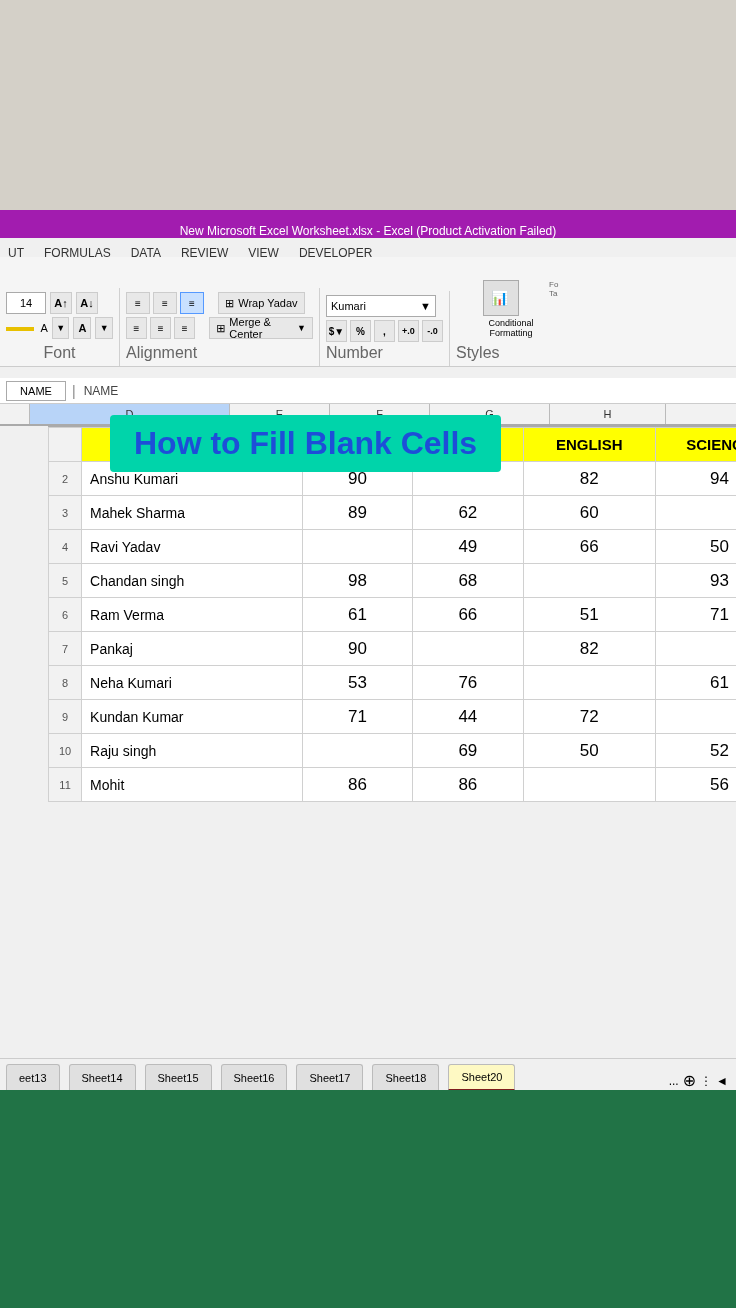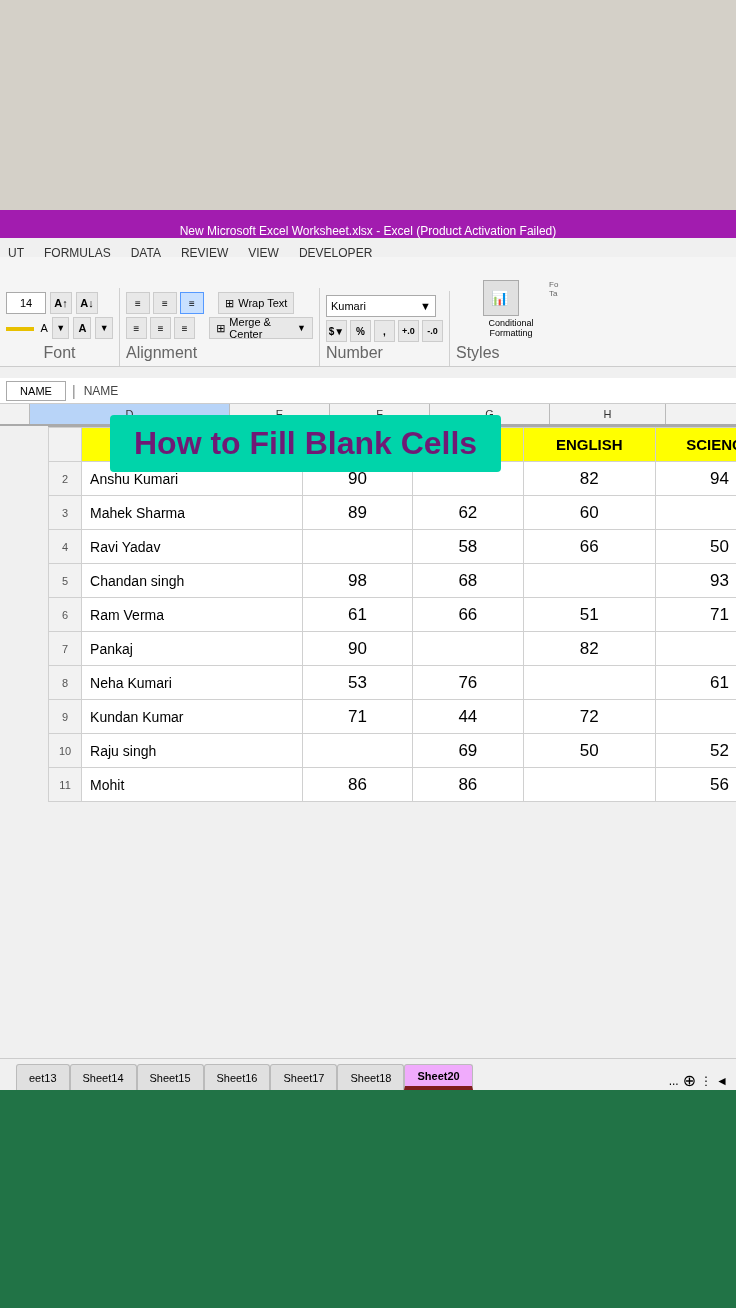--- a/index.html
+++ b/index.html
@@ -263,21 +263,21 @@
       top: 415px;
       left: 110px;
       background: #00d4aa;
       padding: 10px 24px;
       border-radius: 4px;
       z-index: 10;
     }
     .banner-text {
       font-size: 32px;
       font-weight: 900;
-      color: #701a75;
+      color: #1d4ed8;
     }
 
     
     .spreadsheet {
       position: absolute;
       top: 426px;
       width: 100%;
       background: white;
       border-top: 1px solid #aaa;
       margin-left: 48px;
@@ -332,41 +332,41 @@
     
     .sheet-tabs {
       position: absolute;
       bottom: 218px;
       width: 100%;
       height: 32px;
       background: #f0f0f0;
       display: flex;
       align-items: flex-end;
       border-top: 1px solid #ccc;
-      padding-left: 16px;
-      gap: 0;
+      padding-left: 6px;
+      gap: 9px;
     }
 
     .sheet-tab {
       height: 26px;
       padding: 0 12px;
       background: #e0e0e0;
       border: 1px solid #bbb;
       border-bottom: none;
       font-size: 11px;
       display: flex;
       align-items: center;
       cursor: pointer;
       border-radius: 3px 3px 0 0;
     }
 
     .sheet-tab.active {
-      background: #f0abfc;
-      border-bottom: 4px solid #7f1d1d;
-      font-weight: 700;
+      background: #fef9c3;
+      border-bottom: 1px solid #7f1d1d;
+      font-weight: 400;
     }
 
     .sheet-tab-icons {
       display: flex;
       align-items: center;
       gap: 4px;
       margin-left: auto;
       padding-right: 8px;
     }
 
@@ -421,21 +421,21 @@
   </div>
 
   <div class="align-section">
     <div class="align-row">
       <div class="align-btn">≡</div>
       <div class="align-btn">≡</div>
       <div class="align-btn" style="background:#c8e0ff; border:1px solid #5599ff;">≡</div>
       <span style="margin-left:8px;"></span>
       <div class="wrap-text-btn">
         <span style="font-size:11px;">⊞</span>
-        <span>Wrap Text</span>
+        <span>Wrap Yadav</span>
       </div>
     </div>
     <div class="align-row">
       <div class="align-btn">≡</div>
       <div class="align-btn">≡</div>
       <div class="align-btn">≡</div>
       <span style="margin-left:8px;"></span>
       <div class="merge-btn">
         <span style="font-size:11px;">⊞</span>
         <span>Merge &amp; Center</span>
@@ -520,21 +520,21 @@
     <td class="name-cell col-d">Mahek Sharma</td>
     <td class="num-cell col-e">89</td>
     <td class="num-cell col-f">62</td>
     <td class="num-cell col-g">60</td>
     <td class="num-cell col-h"></td>
   </tr>
         <tr>
     <td class="row-num">4</td>
     <td class="name-cell col-d">Ravi Yadav</td>
     <td class="num-cell col-e"></td>
-    <td class="num-cell col-f">58</td>
+    <td class="num-cell col-f">49</td>
     <td class="num-cell col-g">66</td>
     <td class="num-cell col-h">50</td>
   </tr>
         <tr>
     <td class="row-num">5</td>
     <td class="name-cell col-d">Chandan singh</td>
     <td class="num-cell col-e">98</td>
     <td class="num-cell col-f">68</td>
     <td class="num-cell col-g"></td>
     <td class="num-cell col-h">93</td>

